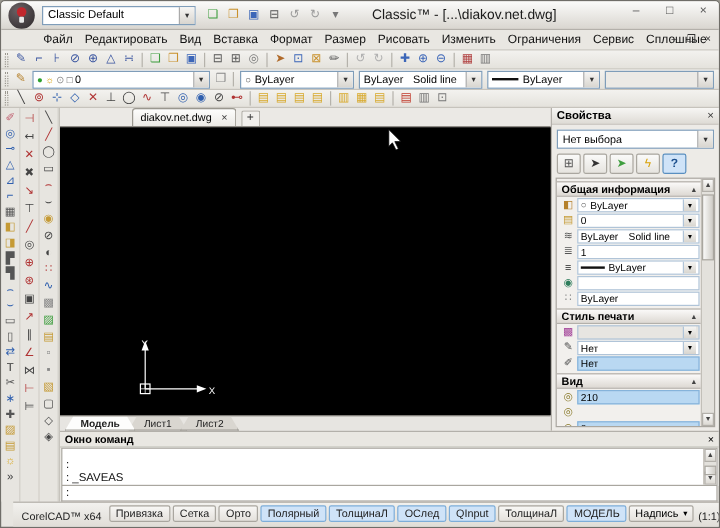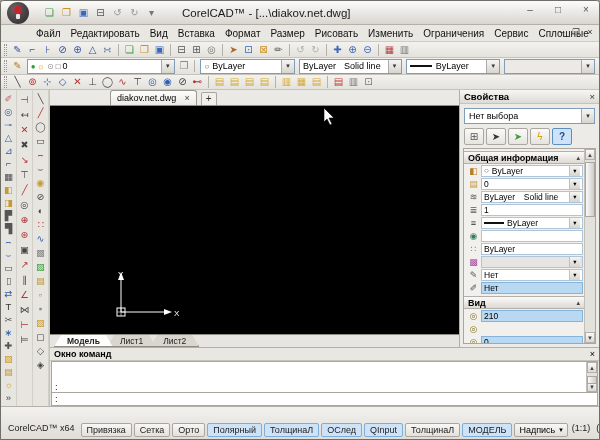--- a/index.html
+++ b/index.html
@@ -78,47 +78,51 @@
   .vtrack{flex:1;position:relative;}
   .vthumb{position:absolute;left:0;width:100%;background:linear-gradient(90deg,#fafaf9,#cfccc6);border:1px solid #a9a69f;}
   
   .cmdwin{flex:0 0 46px;display:flex;flex-direction:column;border-top:1px solid #b3b0aa;background:#e9e7e2;}
   .cmd-head{height:13px;display:flex;align-items:center;padding:0 4px;font-size:9px;font-weight:bold;border-bottom:1px solid #c6c3bc;}
   .cmd-head .x{margin-left:auto;font-weight:normal;}
   .cmd-body{flex:1;background:#fff;border:1px solid #a9a69f;margin:0 1px;position:relative;padding-right:11px;display:flex;flex-direction:column;justify-content:flex-end;overflow:hidden;}
   .cline{font-size:9.5px;padding-left:3px;height:11px;line-height:11px;color:#111;white-space:pre;}
   .cmd-input{flex:0 0 13px;background:#fff;border:1px solid #a9a69f;border-top:none;margin:0 1px;font-size:9.5px;line-height:12px;padding-left:3px;color:#111;}
   
-  .statusbar{flex:0 0 21px;display:flex;align-items:flex-start;background:linear-gradient(#f2f1ee,#e0ddd7);border-top:1px solid #b3b0aa;padding:16px 3px;gap:2px;overflow:hidden;white-space:nowrap;}
+  .statusbar{flex:0 0 21px;display:flex;align-items:flex-end;background:linear-gradient(#f2f1ee,#e0ddd7);border-top:1px solid #b3b0aa;padding:4px 3px;gap:2px;overflow:hidden;white-space:nowrap;margin-left:10px;}
   .sb-app{font-size:9px;color:#222;padding:0 4px;}
   .sbtn{font-size:9px;padding:1px 5px;border:1px solid #a9a69f;background:linear-gradient(#f8f7f5,#e4e1dc);border-radius:2px;color:#222;}
   .sbtn.on{background:#cfe3f8;border-color:#7dadd9;}
   .sb-dd{font-size:9px;padding:1px 4px;border:1px solid #a9a69f;background:linear-gradient(#f8f7f5,#e4e1dc);border-radius:2px;display:flex;align-items:center;gap:4px;}
   .sb-num{font-size:9px;color:#222;padding:0 2px;}
   
   .ucs{position:absolute;left:60px;bottom:14px;}
   .cursor{position:absolute;left:272px;top:2px;}
 </style>
 </head>
 <body>
 
 <div class="win">
 
   <div class="titlebar">
     <div class="logo"></div>
+    <div class="ws-combo">
+      <span>Classic Default</span>
+      <span class="dd">▾</span>
+    </div>
     <div class="qicons" id="quickIcons">
         <span class="ticon" style="color: rgb(63, 158, 63);">❏</span>
         <span class="ticon" style="color: rgb(201, 145, 44);">❐</span>
         <span class="ticon" style="color: rgb(60, 102, 184);">▣</span>
         <span class="ticon" style="color: rgb(85, 85, 85);">⊟</span>
         <span class="ticon" style="color: rgb(154, 154, 154);">↺</span>
         <span class="ticon" style="color: rgb(154, 154, 154);">↻</span>
         <span class="ticon" style="color: rgb(119, 119, 119);">▾</span>
       </div>
-    <div class="title-text">CorelCAD™ - [...\diakov.net.dwg]</div>
+    <div class="title-text">Classic™ - [...\diakov.net.dwg]</div>
     <div class="win-controls" id="winControls">
         <span class="wbtn">–</span>
         <span class="wbtn">□</span>
         <span class="wbtn">×</span>
       </div>
   </div>
 
   <div class="menubar">
     <div id="menus" style="display:flex">
         <span class="mitem">Файл</span>
@@ -405,20 +409,24 @@
                   <div class="pfield">
                     <span></span>
                   </div>
                 </div>
                 <div class="prow">
                   <span class="picon" style="color: rgb(136, 136, 136);">∷</span>
                   <div class="pfield">
                     <span>ByLayer</span>
                   </div>
                 </div>
+                <div class="psec-head">
+                  <span>Стиль печати</span>
+                  <span class="col">▴</span>
+                </div>
                 <div class="prow">
                   <span class="picon" style="color: rgb(165, 72, 155);">▩</span>
                   <div class="pfield dis">
                     <span></span>
                     <span class="pdd">▾</span>
                   </div>
                 </div>
                 <div class="prow">
                   <span class="picon" style="color: rgb(85, 85, 85);">✎</span>
                   <div class="pfield">
@@ -464,20 +472,21 @@
       </div>
 
       <div class="cmdwin">
         <div class="cmd-head">
           <span>Окно команд</span>
           <span class="x">×</span>
         </div>
         <div class="cmd-body">
           <div id="cmdHistory">
               <div class="cline">:</div>
+              <div class="cline">: _SAVEAS</div>
             </div>
           <div class="vscroll">
             <div class="varr">▲</div>
             <div class="vtrack">
                 <div class="vthumb" style="top:3px;height:8px"></div>
               </div>
             <div class="varr">▼</div>
           </div>
         </div>
       </div>

